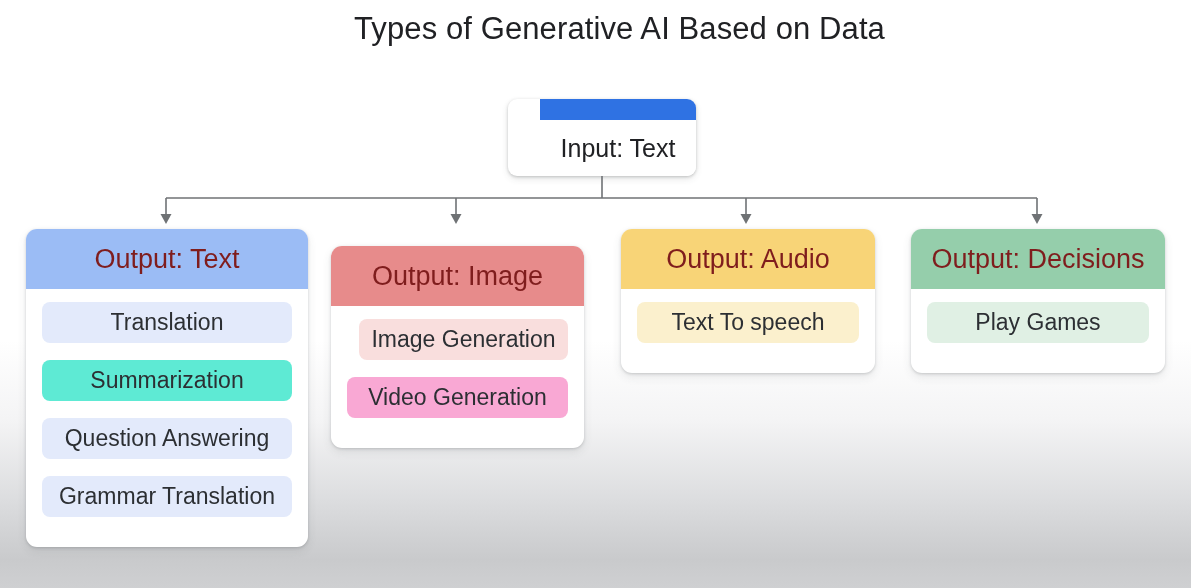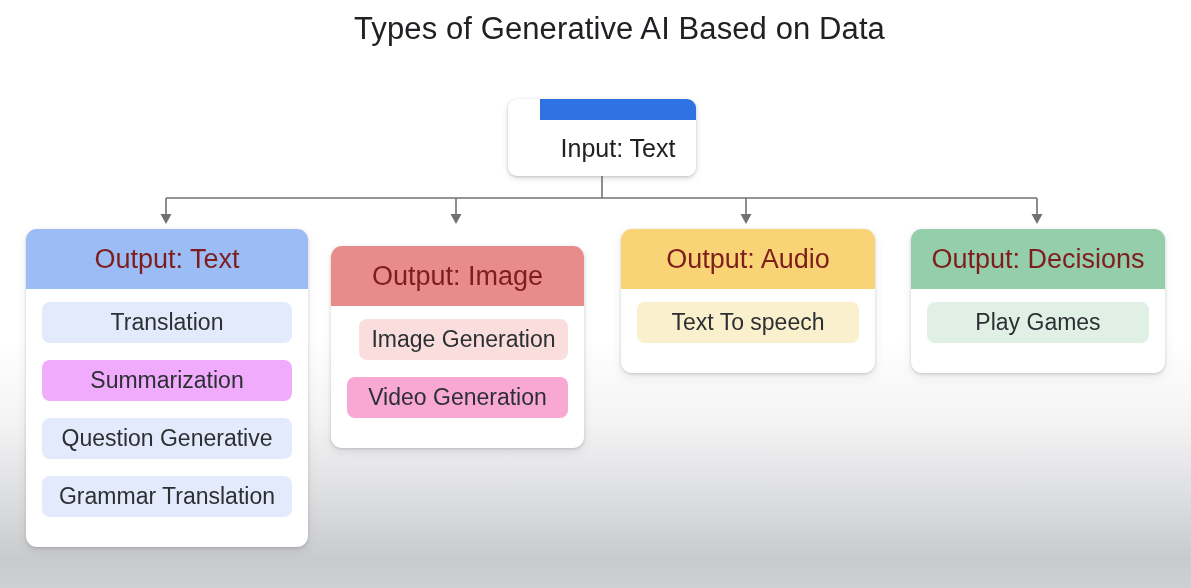--- a/index.html
+++ b/index.html
@@ -161,22 +161,22 @@
 
   <div class="root-node">
     <div class="node-accent" style="background: rgb(47, 114, 227);"></div>
     <div class="node-body">Input: Text</div>
   </div>
 
   <div class="card" id="card-0">
     <div class="card-header" style="background: rgb(155, 188, 245);">Output: Text</div>
     <div class="card-items">
       <div class="item-pill" style="background: rgb(227, 234, 251);">Translation</div>
-      <div class="item-pill" style="background: #f0abfc;">Summarization</div>
-      <div class="item-pill" style="background: rgb(227, 234, 251);">Question Generative</div>
+      <div class="item-pill" style="background: #5eead4;">Summarization</div>
+      <div class="item-pill" style="background: rgb(227, 234, 251);">Question Answering</div>
       <div class="item-pill" style="background: rgb(227, 234, 251);">Grammar Translation</div>
     </div>
   </div>
 
   <div class="card" id="card-1">
     <div class="card-header" style="background: rgb(231, 139, 139);">Output: Image</div>
     <div class="card-items">
       <div class="item-pill" style="background: rgb(249, 222, 221); margin-left: 12px;">Image Generation</div>
       <div class="item-pill" style="background: #f9a8d4;">Video Generation</div>
     </div>

